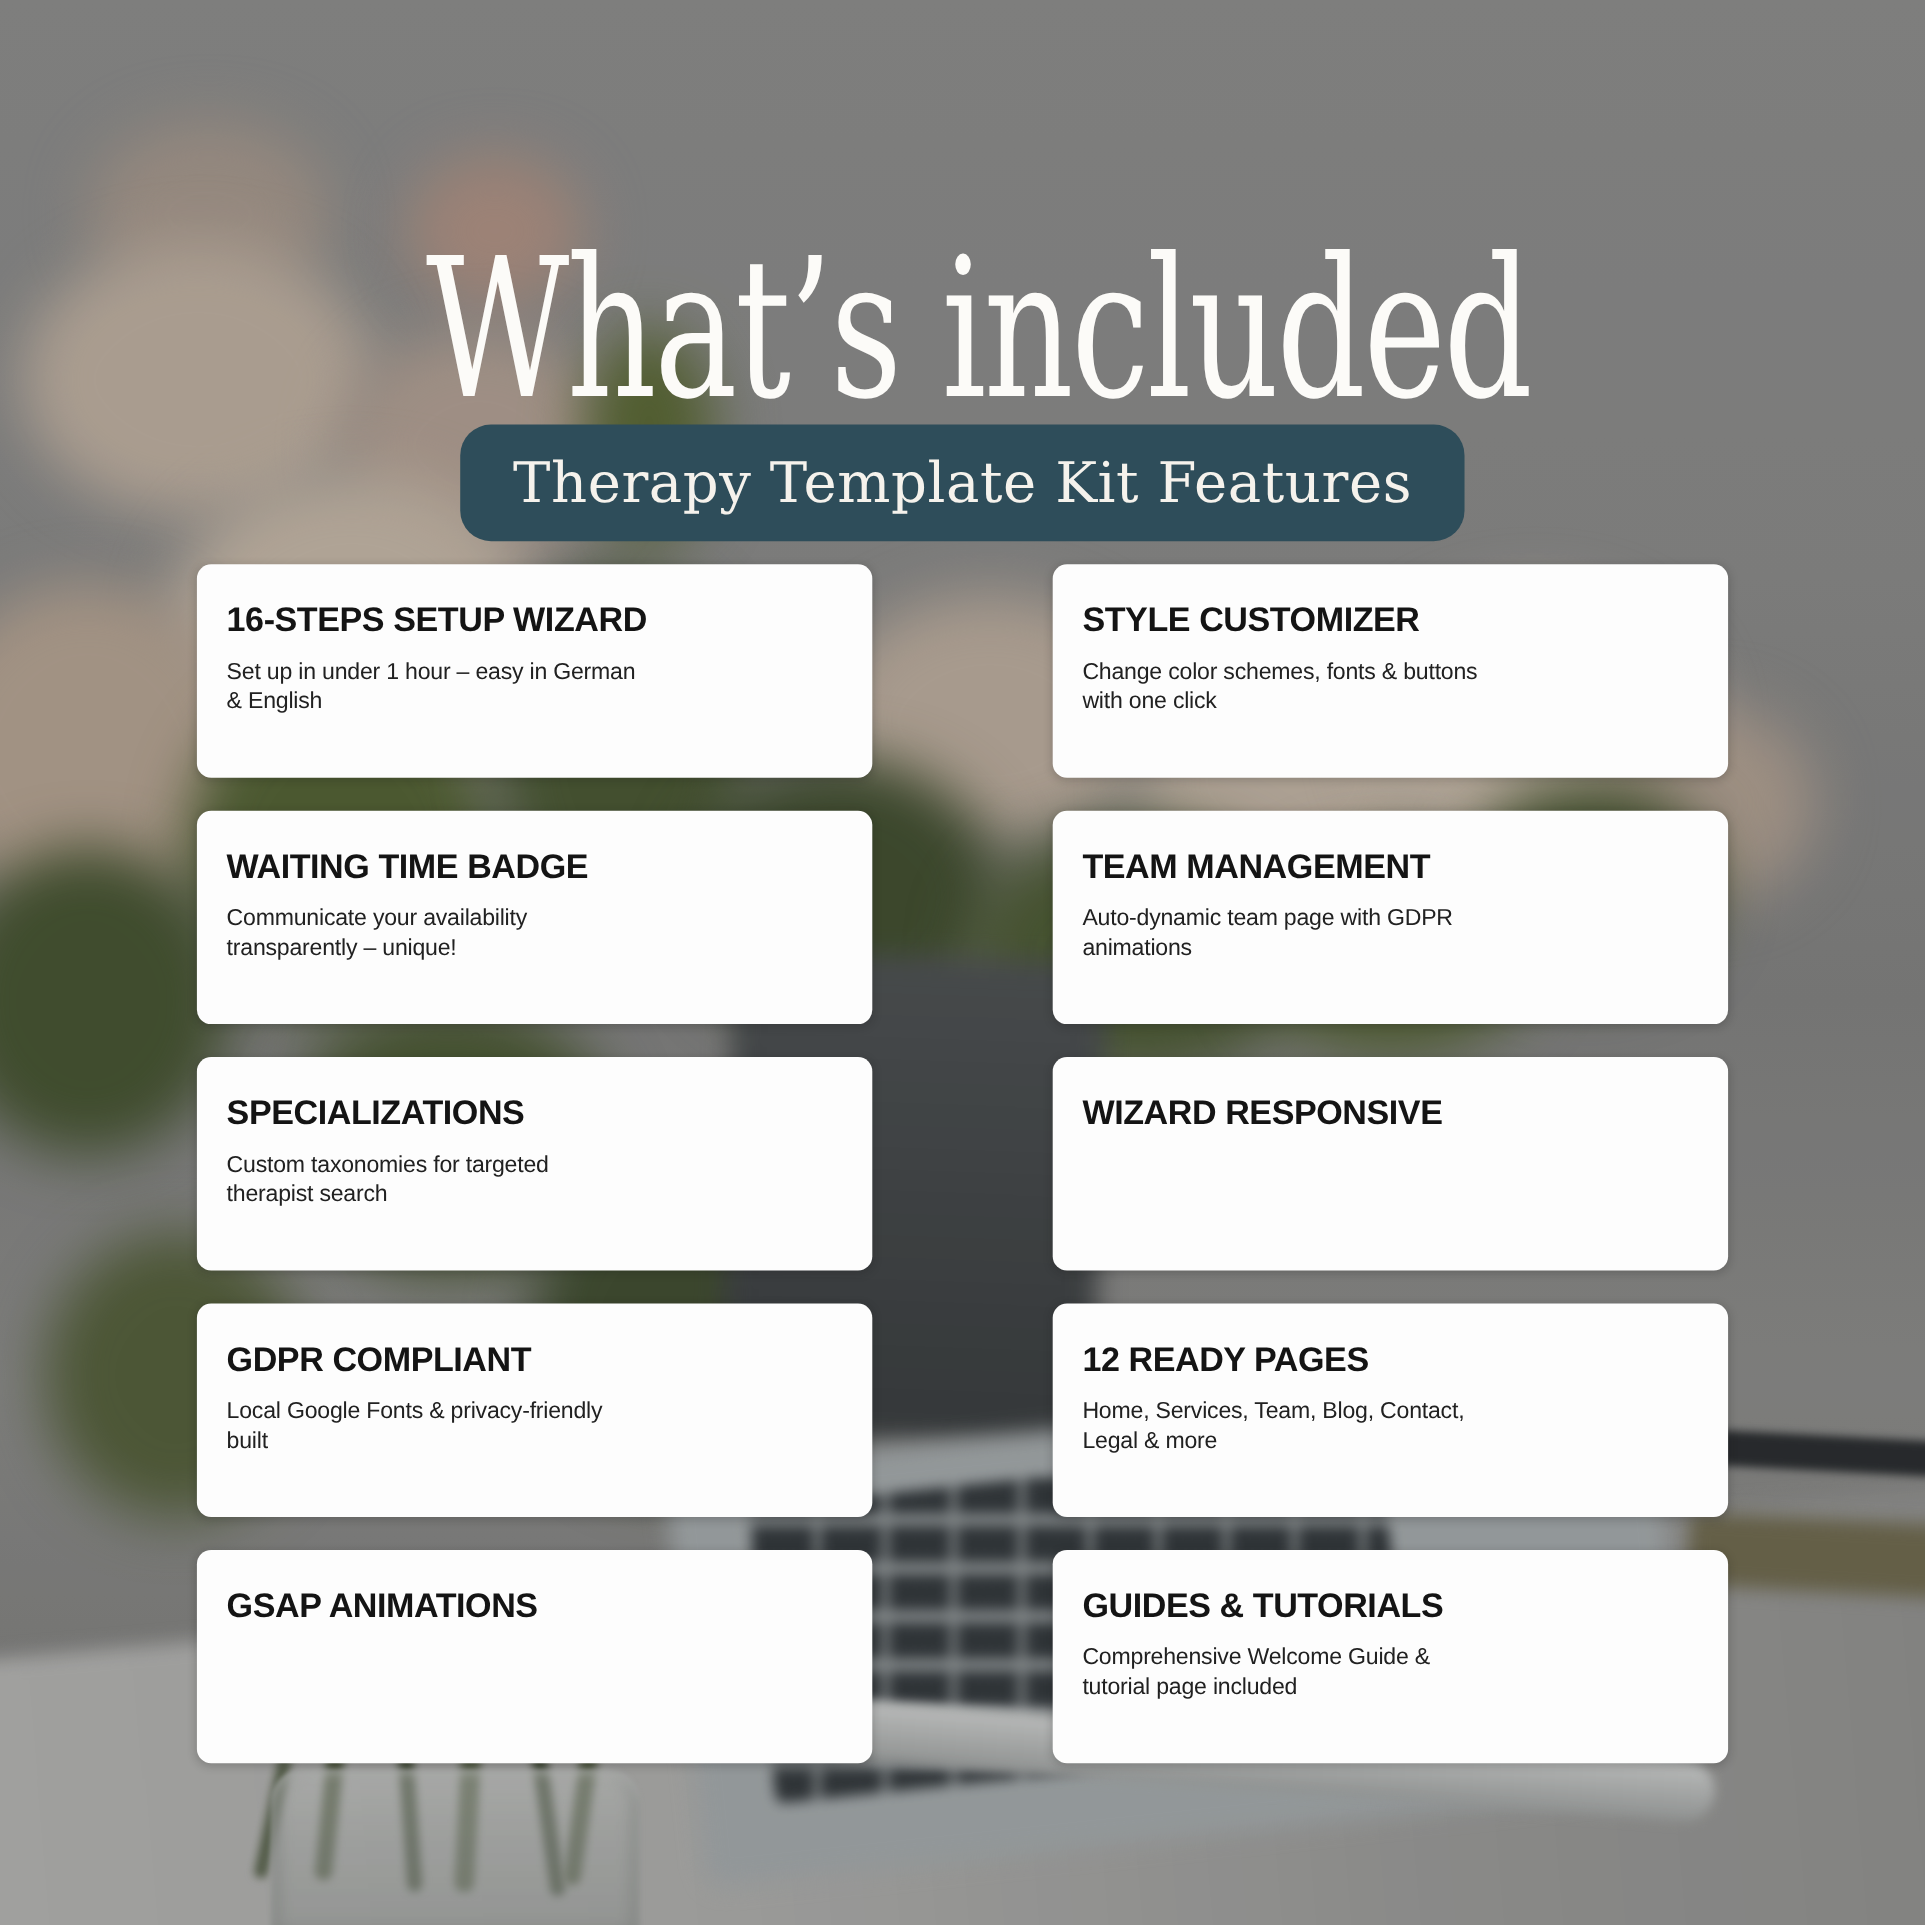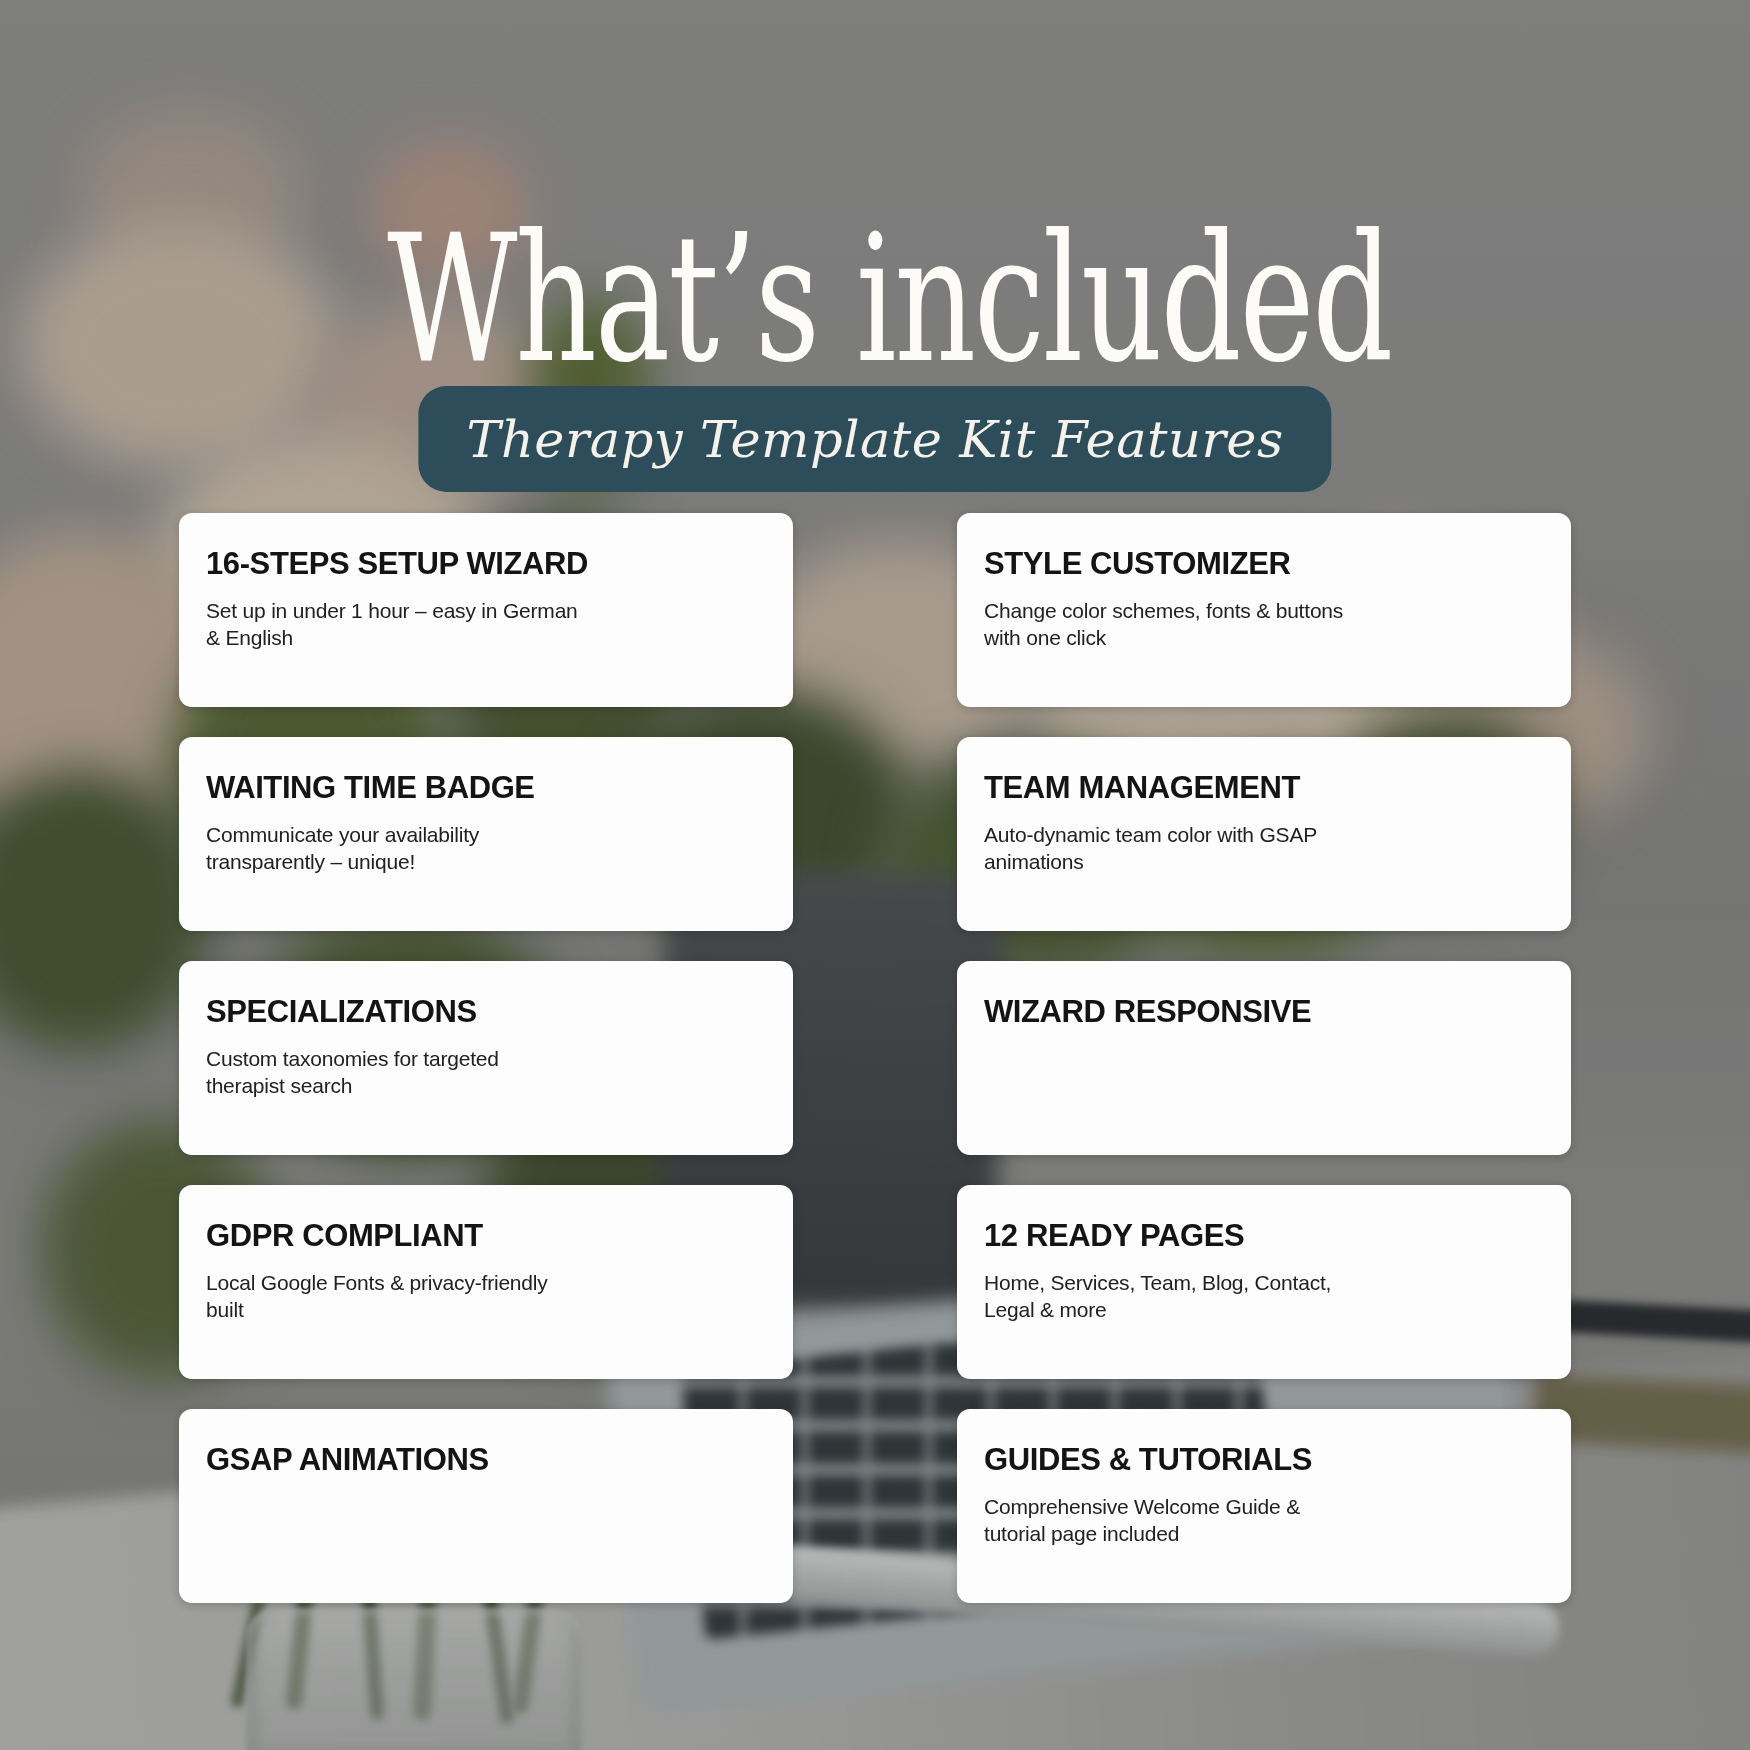--- a/index.html
+++ b/index.html
@@ -64,21 +64,21 @@
   .overlay{position:absolute;inset:0;background:rgba(56,56,56,0.18);}
 
   
   .main-title{position:absolute;top:194px;left:0;width:100%;margin:14px;text-align:center;font-weight:normal;}
   .main-title .t{display:inline-block;font-family:"DejaVu Serif","Liberation Serif",serif;
     font-size:176px;line-height:1.05;color:#fcfbf8;letter-spacing:-3px;
     transform:scaleX(0.72);transform-origin:50% 50%;white-space:nowrap;}
   .badge{position:absolute;top:386px;left:50%;transform:translateX(-50%);
     background:var(--badge-bg,#2e4d5a);border-radius:28px;height:106px;
     display:flex;align-items:center;padding:0 48px;}
-  .badge .b{font-family:"DejaVu Serif","Liberation Serif",serif;font-style:italic;
+  .badge .b{font-family:"DejaVu Serif","Liberation Serif",serif;
     font-size:51px;color:#f5f2ec;letter-spacing:0.5px;white-space:nowrap;}
   .features{position:absolute;top:513px;left:179px;right:179px;display:flex;gap:164px;}
   .col{flex:1;display:flex;flex-direction:column;gap:30px;}
   .card{background:var(--card-bg,#fdfdfd);border-radius:13px;min-height:194px;box-sizing:border-box;
     padding:33px 26px 24px 27px;box-shadow:0 2px 9px rgba(25,25,25,0.22);}
   .card h3{margin:0;font-size:31px;line-height:1.15;font-weight:bold;color:#141414;
     letter-spacing:-0.4px;}
   .card p{margin:15px 0 0;font-size:21px;line-height:1.30;color:#212121;letter-spacing:-0.2px;
     white-space:pre-line;}
 </style>
@@ -167,21 +167,21 @@
 </div>
     <div class="col" id="col-right">
   <div class="card">
     <h3>STYLE CUSTOMIZER</h3>
     <p>Change color schemes, fonts &amp; buttons
 with one click</p>
   </div>
 
   <div class="card">
     <h3>TEAM MANAGEMENT</h3>
-    <p>Auto-dynamic team color with GSAP
+    <p>Auto-dynamic team page with GDPR
 animations</p>
   </div>
 
   <div class="card">
     <h3>WIZARD RESPONSIVE</h3>
   </div>
 
   <div class="card">
     <h3>12 READY PAGES</h3>
     <p>Home, Services, Team, Blog, Contact,

